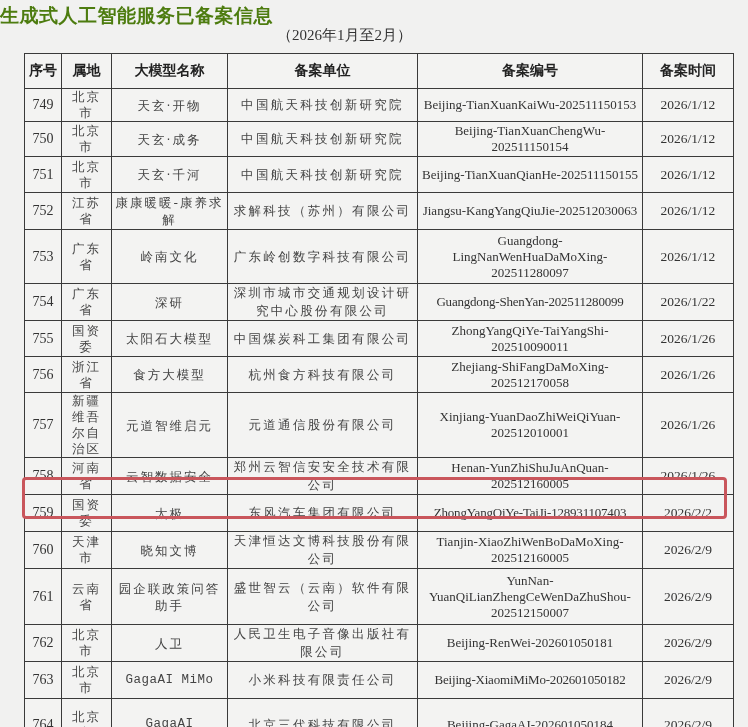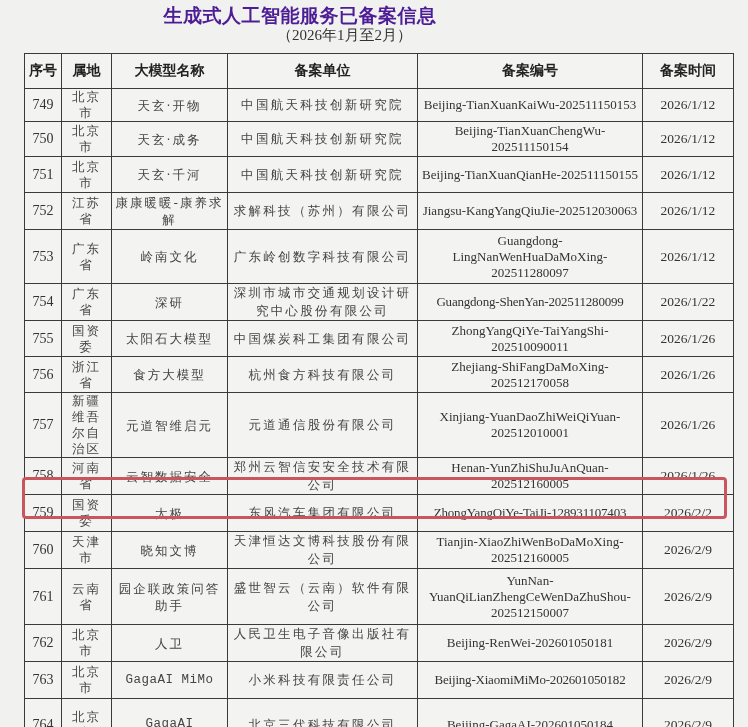--- a/index.html
+++ b/index.html
@@ -5,21 +5,21 @@
   html, body { margin: 0; padding: 0; }
   body {
     width: 748px; height: 727px; overflow: hidden;
     background: #f1f1f0;
     font-family: "DejaVu Serif", serif;
     color: #333;
     position: relative;
   }
   .title {
     position: absolute; left: 0; top: 3px; width: 600px;
-    text-align: center; font-size: 19px; font-weight: bold; color: #4c1d95;
+    font-size: 19px; font-weight: bold; color: #4d7c0f;
     font-family: "DejaVu Serif", serif; letter-spacing: 0.5px;
   }
   .subtitle {
     position: absolute; left: 0; top: 26px; width: 689px;
     text-align: center; font-size: 15px; color: #333;
     font-family: "Liberation Serif", serif;
   }
   table.reg {
     position: absolute; left: 24px; top: 53px;
     border-collapse: collapse;

